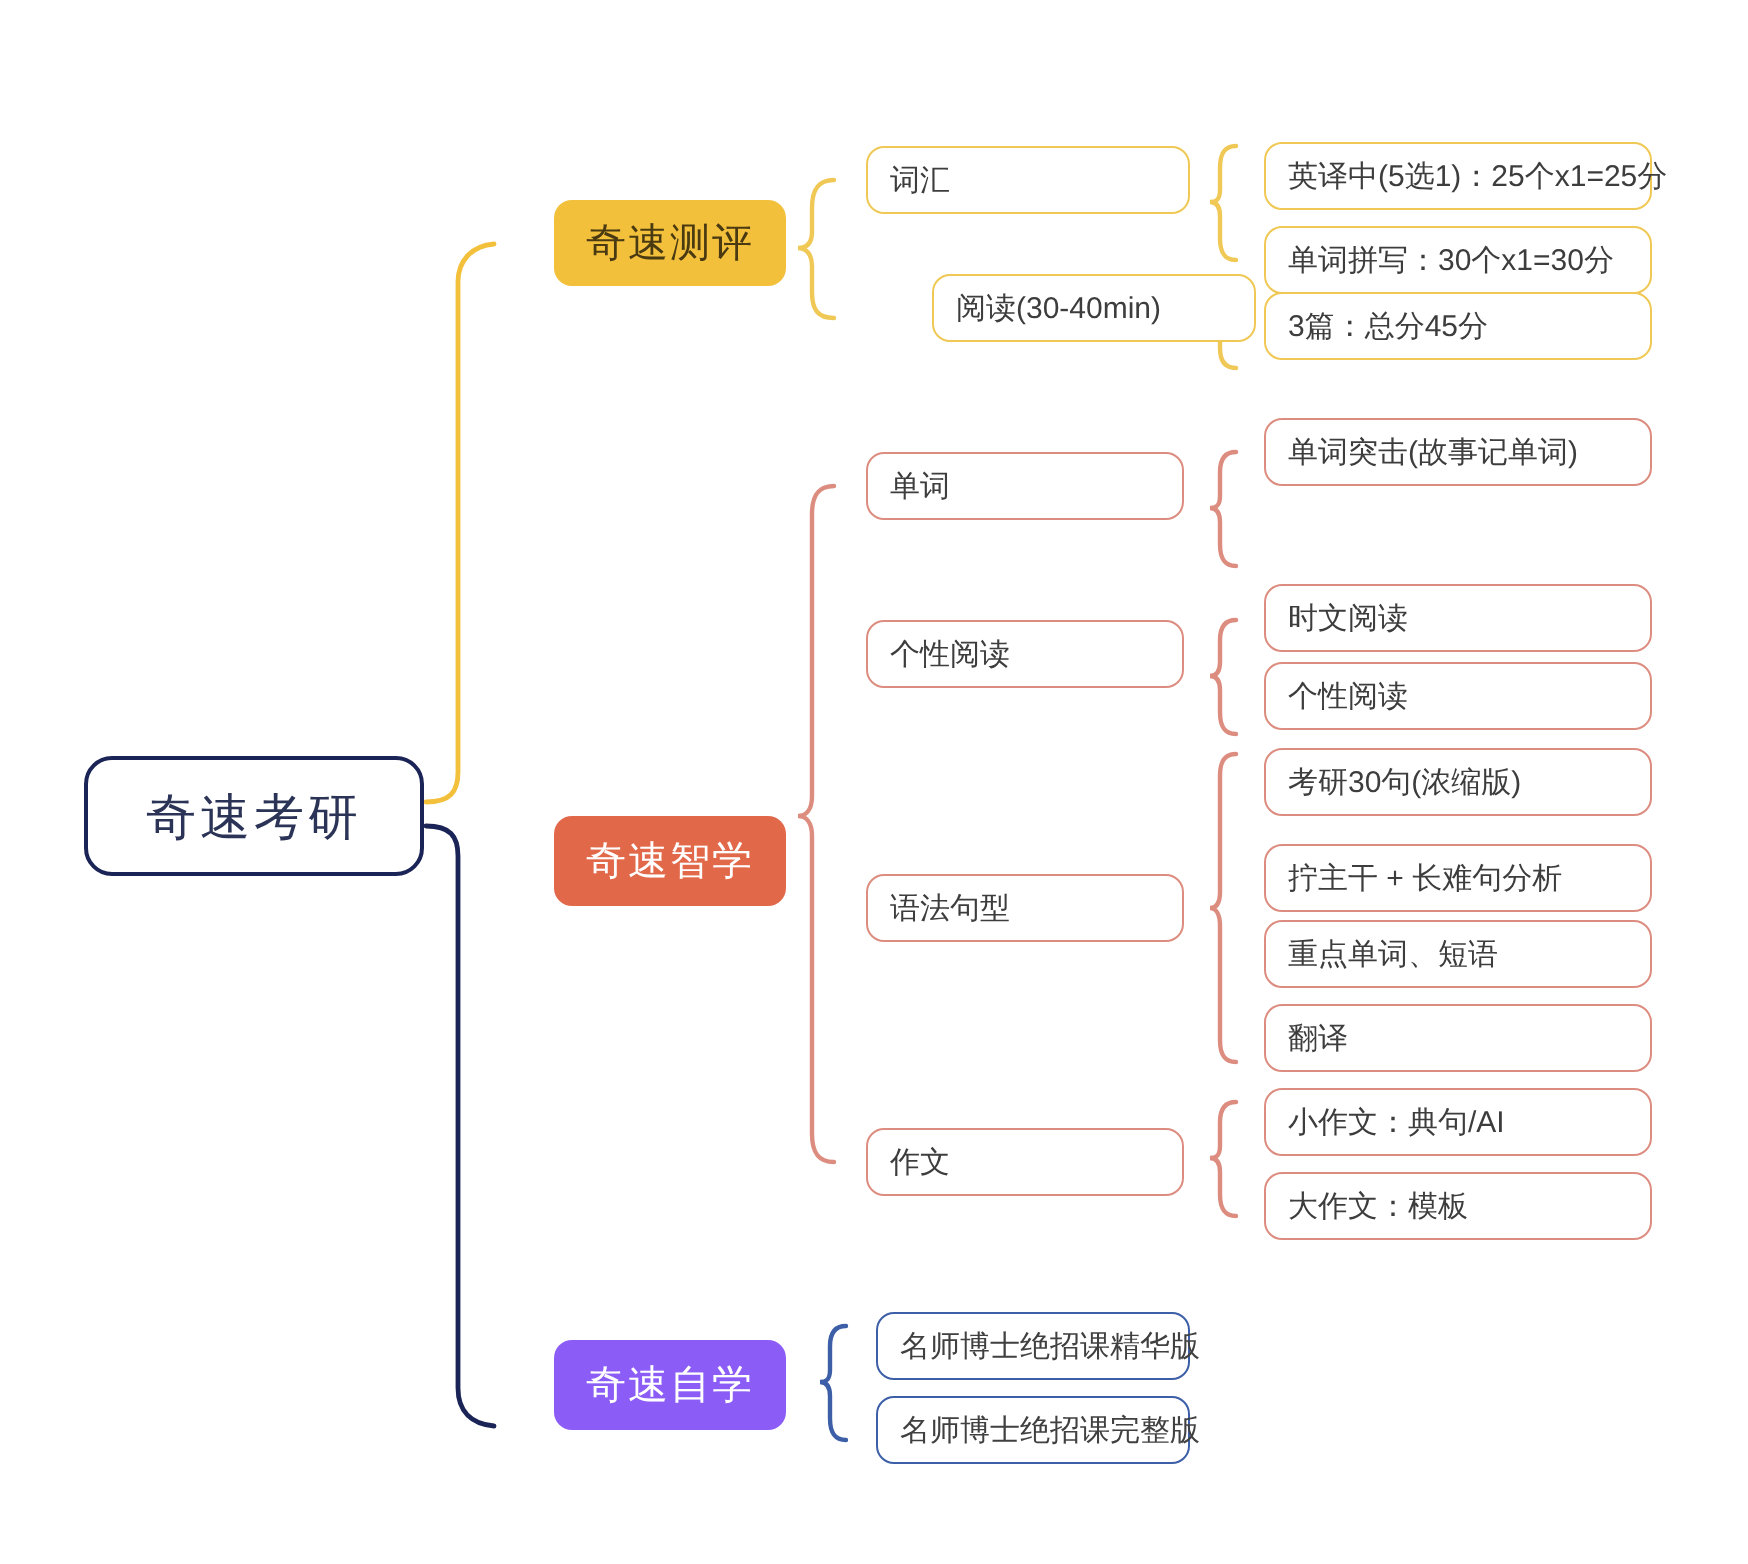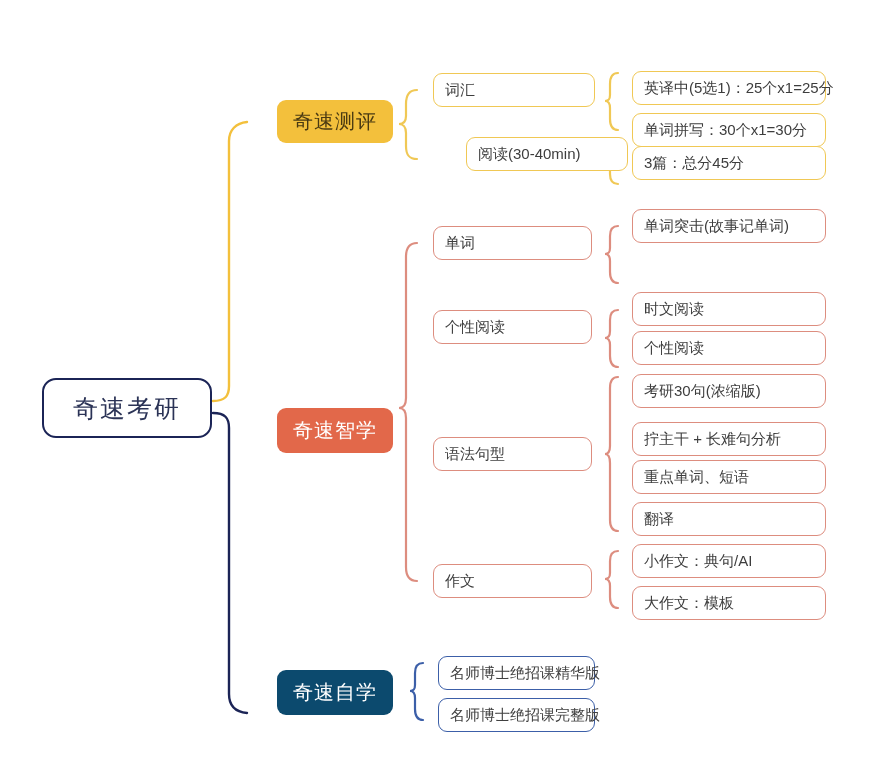--- a/index.html
+++ b/index.html
@@ -45,21 +45,21 @@
   .pill {
     border-radius: 9px;
     justify-content: center;
     color: #ffffff;
     font-size: 20px;
     letter-spacing: 1px;
     font-weight: 500;
   }
   .pill-yellow { background: #f3c03c; color: #4a3a12; }
   .pill-orange { background: #e2684a; color: #ffffff; margin-top: 18px; }
-  .pill-blue   { background: #0c4a6e; color: #ffffff; }
+  .pill-blue   { background: #8b5cf6; color: #ffffff; }
 
   
   .box {
     border-radius: 9px;
     background: #ffffff;
     border: 1.5px solid #cccccc;
     padding-left: 11px;
     color: #3a3a3a;
     font-size: 15px;
   }

